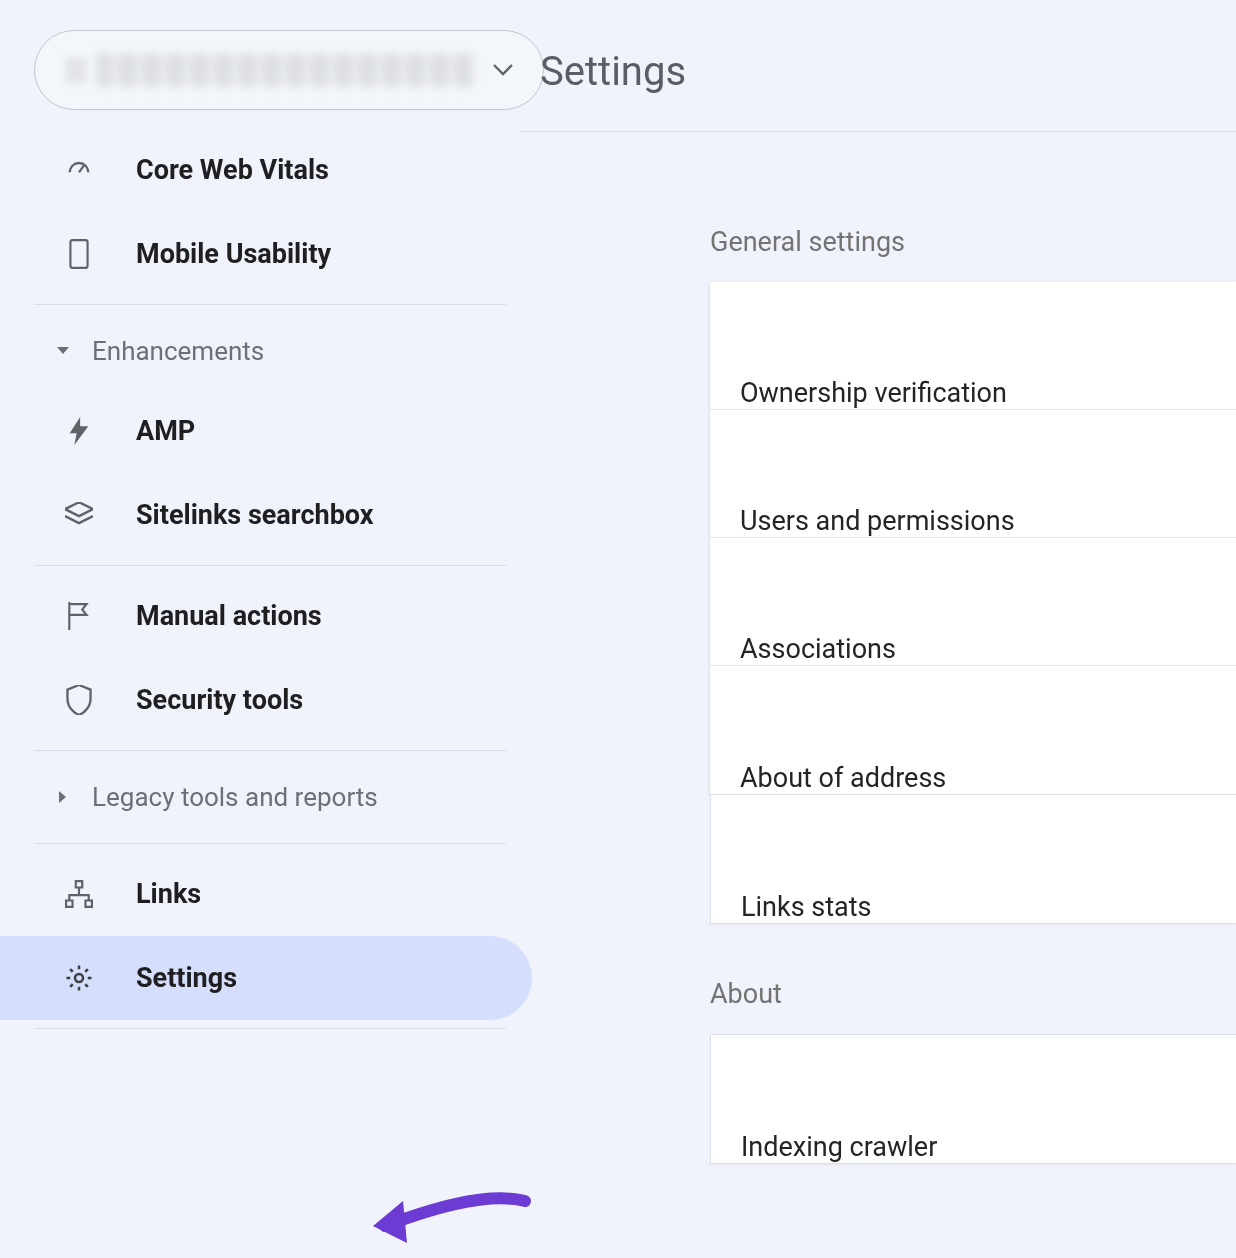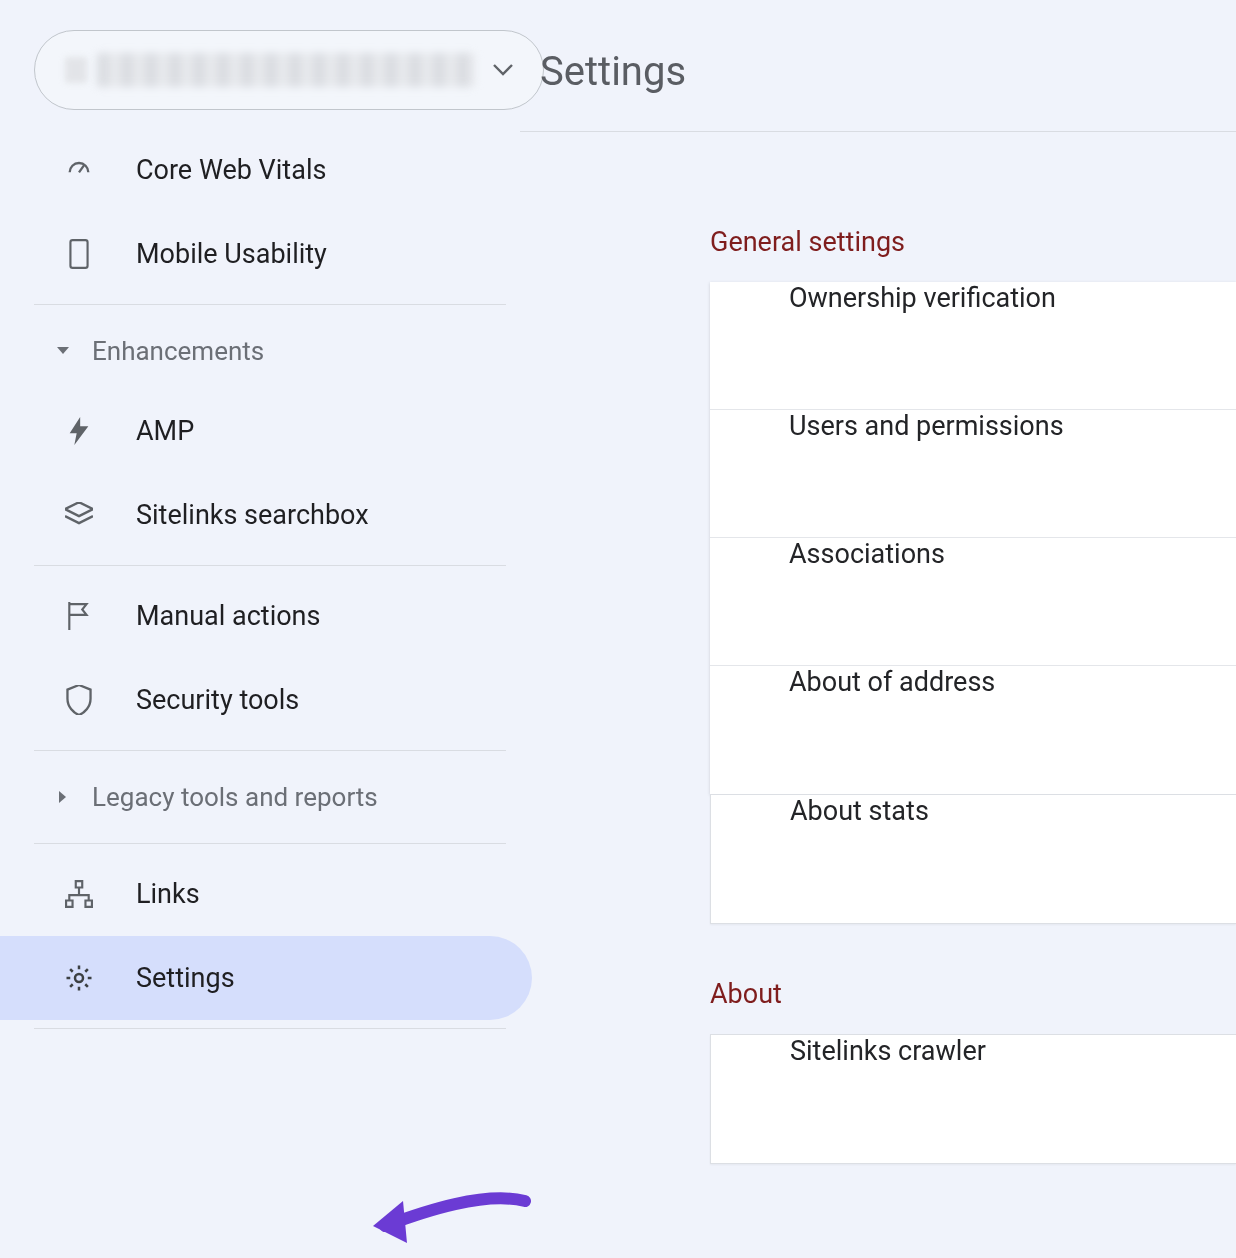--- a/index.html
+++ b/index.html
@@ -46,21 +46,21 @@
   }
   .property-pill .chev { margin-left: 18px; }
 
   .nav-item {
     height: 84px;
     display: flex;
     align-items: center;
     padding-left: 64px;
     gap: 42px;
     font-size: 27px;
-    font-weight: 400;
+    font-weight: 700;
     color: #1f1f22;
     cursor: pointer;
   }
   .nav-item .ico { width: 30px; display:flex;justify-content:center;align-items:center; }
   .nav-item.selected {
     background: #d5defc;
     border-top-right-radius: 44px;
     border-bottom-right-radius: 44px;
     margin-right: 8px;
   }
@@ -103,38 +103,38 @@
     font-weight: 400;
     color: #5a5d63;
     padding-left: 0;
     margin-left: 0;
   }
   .title-wrap { padding: 0 0 40px 0; margin-left: 0; }
   .title-underline { height:1px;background:#d9dce2;margin-top:36px; margin-left:-20px; }
 
   .subhead {
     font-size: 27px;
-    color: #7f1d1d;
+    color: #737373;
     margin: 54px 0 24px 170px;
     font-weight: 400;
   }
 
   .card {
     margin-left: 170px;
     background: #fff;
     border: 1px solid #dcdfe4;
     border-right: none;
     box-shadow: 0 1px 2px rgba(0,0,0,.05);
   }
   .card.open { border:none; box-shadow: 0 1px 3px rgba(60,64,67,.2); }
   .card-row {
     height: 128px;
     display: flex;
-    align-items: flex-start;
-    padding-left: 79px;
+    align-items: flex-end;
+    padding-left: 30px;
     font-size: 27px;
     color: #232427;
     border-bottom: 1px solid #e4e6ea;
     cursor: pointer;
   }
   .card-row:last-child { border-bottom: none; }
 
   svg { display:block; }
 </style>
 </head>
@@ -273,24 +273,24 @@
       <div class="card-row">
         <span>Associations</span>
       </div>
       <div class="card-row">
         <span>About of address</span>
       </div>
     </div>
 
     <div class="card">
       <div class="card-row">
-        <span>About stats</span>
+        <span>Links stats</span>
       </div>
     </div>
 
     <div class="subhead">About</div>
     <div class="card">
       <div class="card-row">
-        <span>Sitelinks crawler</span>
+        <span>Indexing crawler</span>
       </div>
     </div>
   </div>
 </div>
 
 </body></html>

